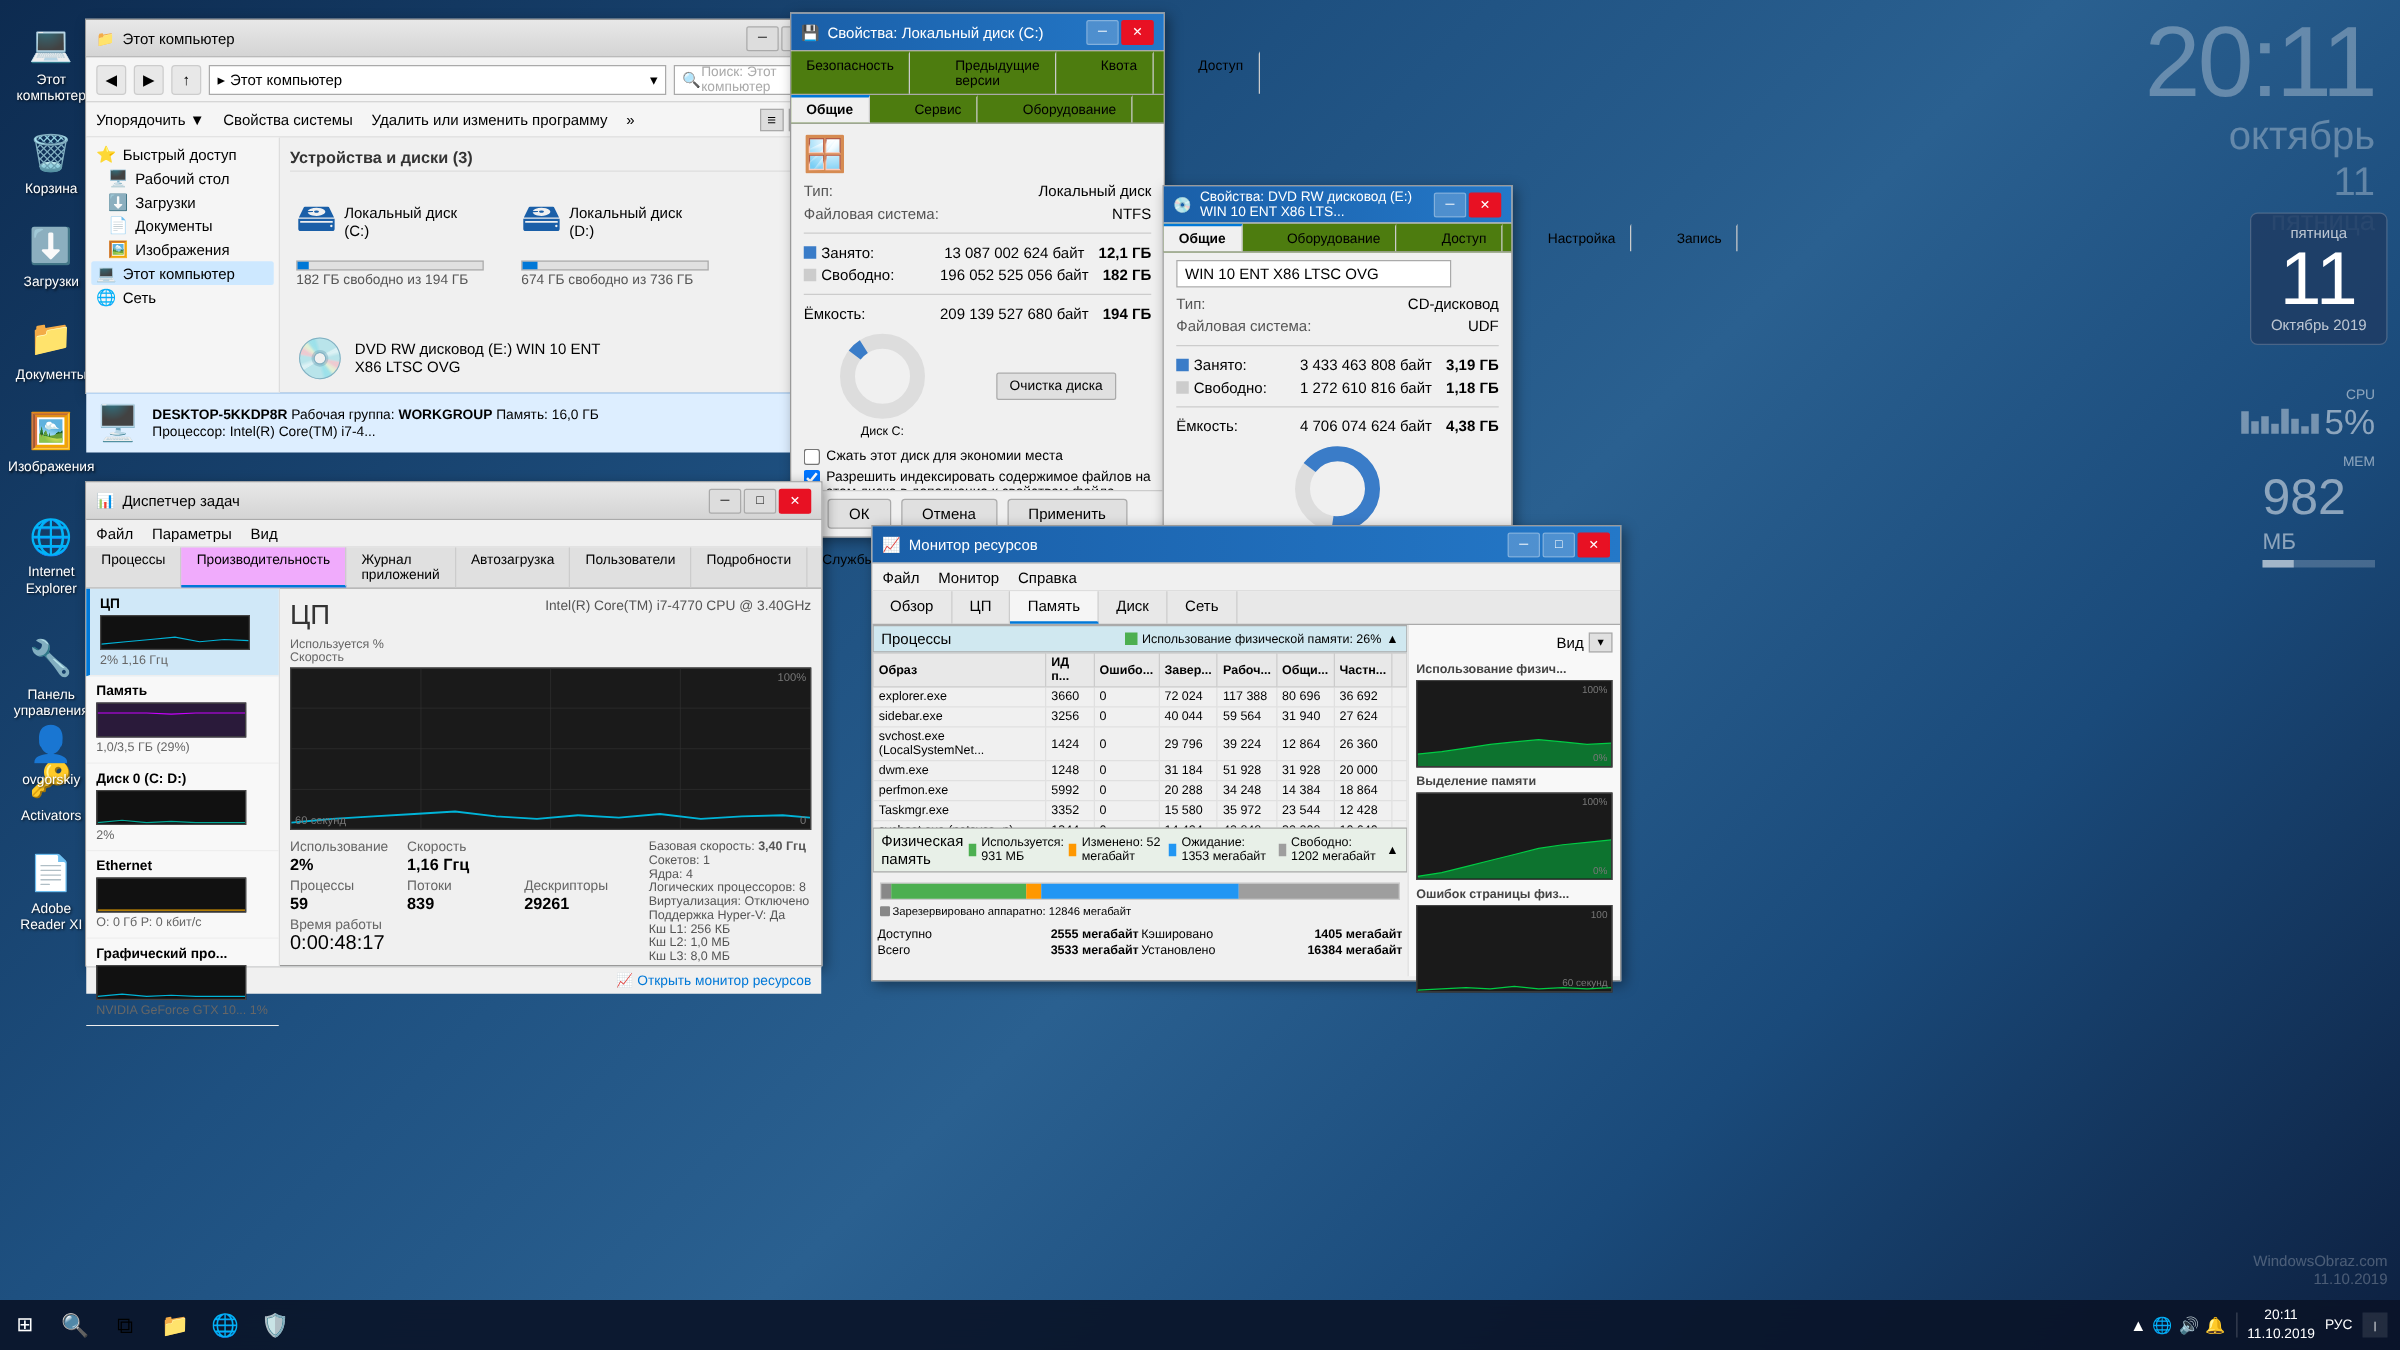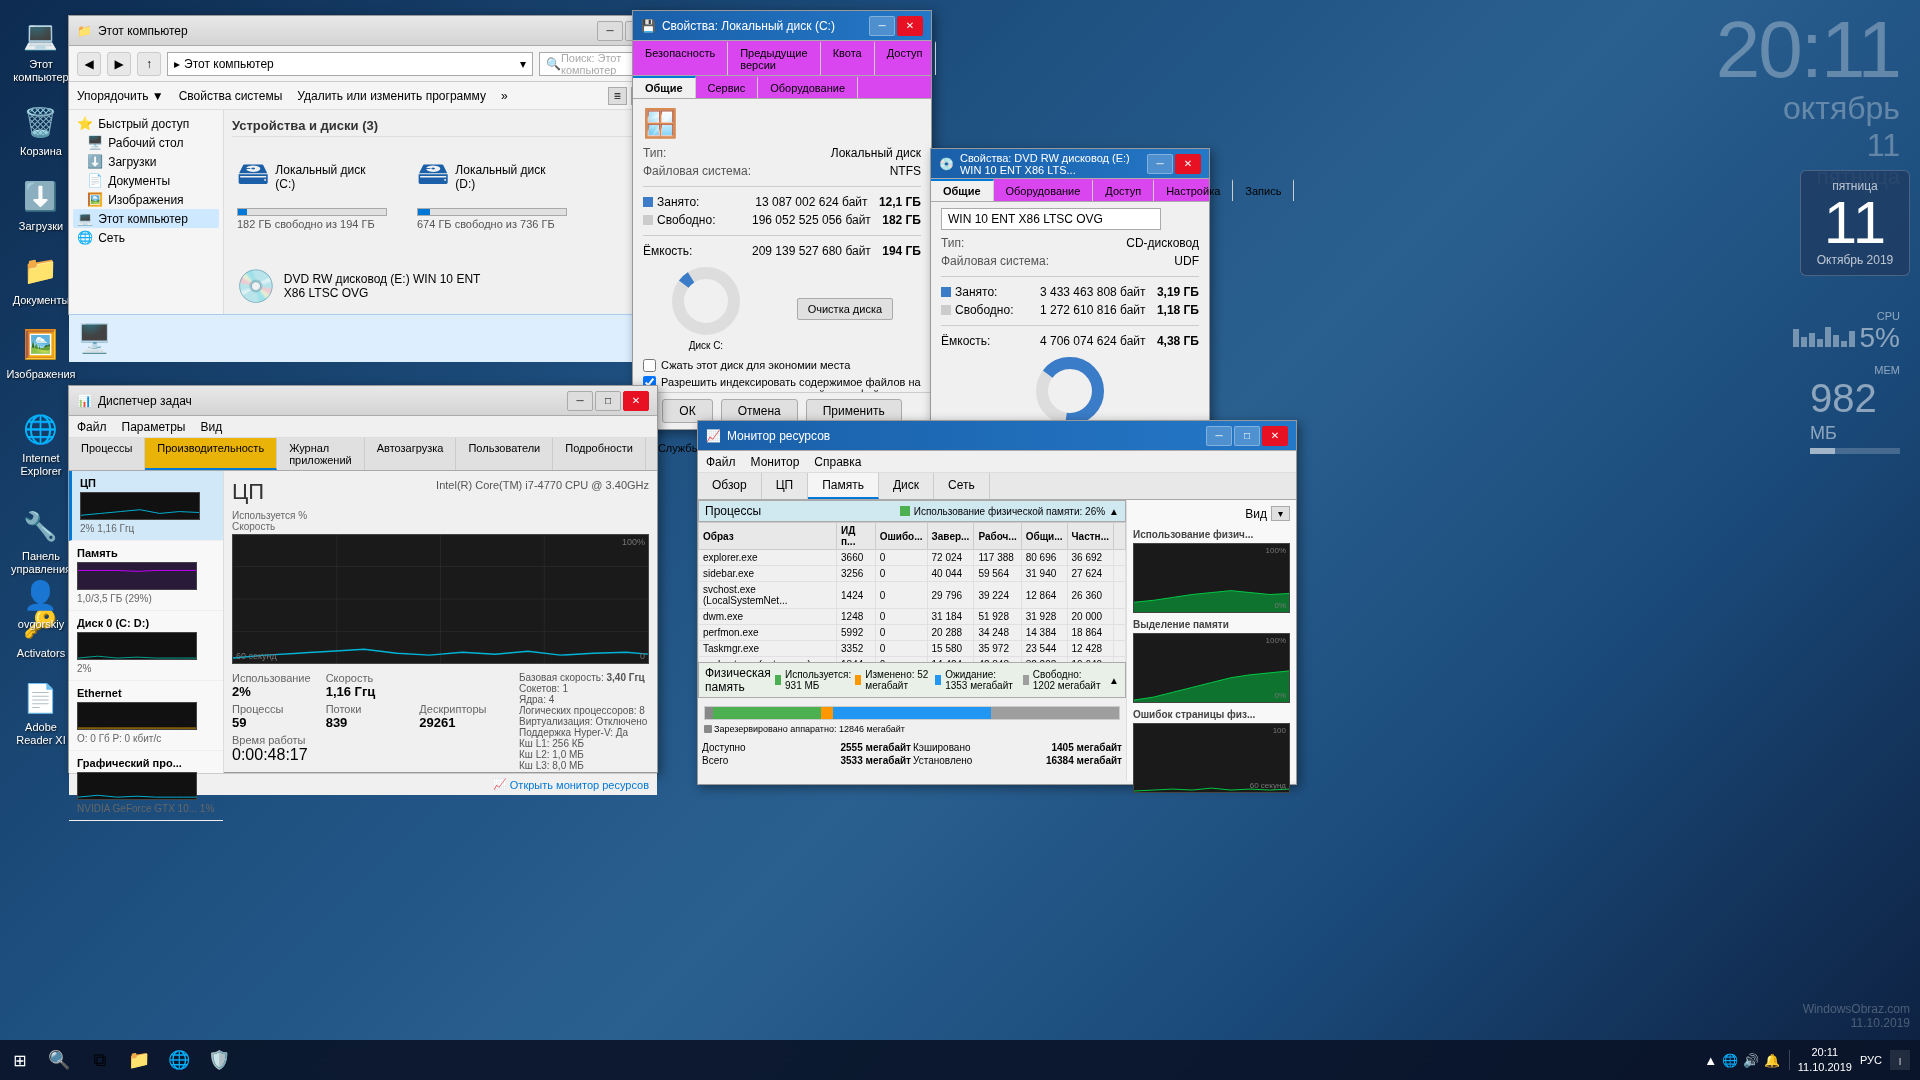--- a/index.html
+++ b/index.html
@@ -302,22 +302,23 @@
       height: 420px;
     }
     .disk-props-dvd {
       left: 930px;
       top: 148px;
       width: 280px;
       height: 280px;
     }
     .props-tabs {
       display: flex;
-      background: #d946ef;
+      background: #4d7c0f;
       border-bottom: 1px solid #aaa;
+      gap: 24px;
     }
     .props-tab {
       padding: 4px 12px;
       font-size: 11px;
       cursor: pointer;
       border-right: 1px solid #ccc;
       border-top: 2px solid transparent;
     }
     .props-tab.active {
       background: #f0f0f0;
@@ -411,21 +412,21 @@
       background: #e0e0e0;
       border-bottom: 1px solid #aaa;
     }
     .taskmgr-tab {
       padding: 4px 12px;
       font-size: 11px;
       cursor: pointer;
       border-right: 1px solid #ccc;
     }
     .taskmgr-tab.active {
-      background: #eab308;
+      background: #f0abfc;
       border-bottom: 2px solid #0078d7;
     }
     .taskmgr-content {
       display: flex;
       height: calc(100% - 84px);
     }
     .taskmgr-sidebar {
       width: 155px;
       border-right: 1px solid #ddd;
       background: #f8f8f8;
@@ -951,20 +952,33 @@
             <div>DVD RW дисковод (E:) WIN 10 ENT</div>
             <div>X86 LTSC OVG</div>
           </div>
         </div>
       </div>
     </div>
   </div>
 
   <div class="computer-info">
     <span style="font-size:28px;">🖥️</span>
+    <div class="computer-details">
+      <div>
+        <strong>DESKTOP-5KKDP8R</strong>
+        <span> Рабочая группа: </span>
+        <strong>WORKGROUP</strong>
+        <span> Память: </span>
+        <span>16,0 ГБ</span>
+      </div>
+      <div>
+        <span>Процессор: </span>
+        <span>Intel(R) Core(TM) i7-4...</span>
+      </div>
+    </div>
   </div>
 </div>
 
 <div class="window disk-props-c">
   <div class="window-titlebar blue-bar">
     <span>💾</span>
     <span class="titlebar-text">Свойства: Локальный диск (C:)</span>
     <div class="titlebar-btns">
       <div class="titlebar-btn blue">─</div>
       <div class="titlebar-btn close">✕</div>

